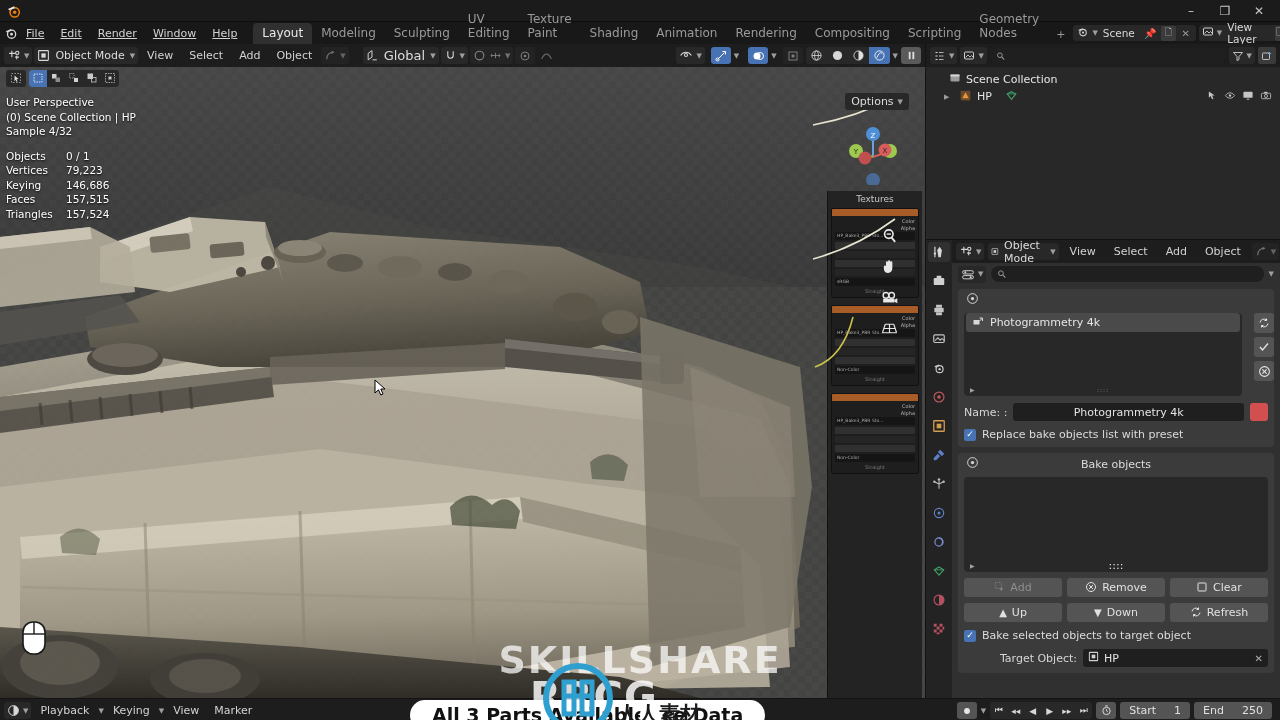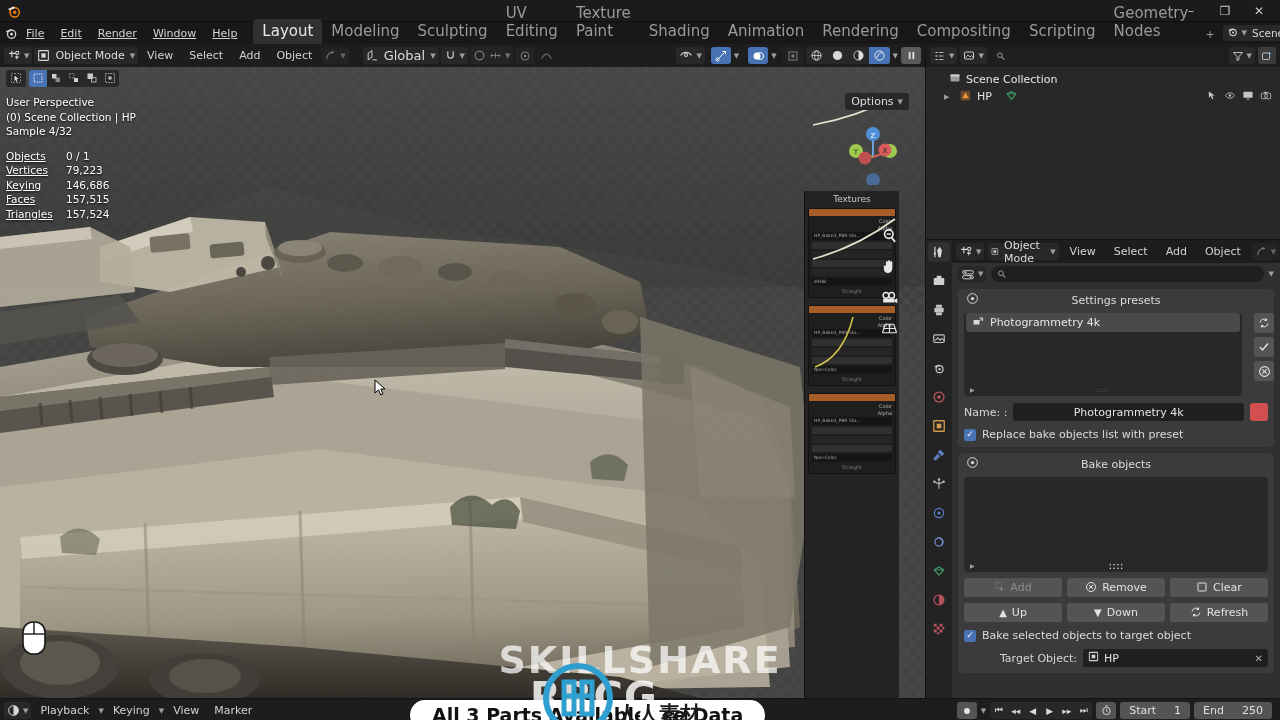--- a/index.html
+++ b/index.html
@@ -11,21 +11,21 @@
   #titlebar .blendlogo { width:16px;height:16px;margin:0 6px 0 2px; flex:none;}
   #titlebar .ttext { font-size:10.5px; color:#d6d6d6; white-space:nowrap; overflow:hidden;}
   #winbtns { margin-left:auto; display:flex; }
   #winbtns div { width:34px;height:22px;display:flex;align-items:center;justify-content:center;color:#c9c9c9;font-size:12px; }
 
   
   #topbar { height:22px; background:#181818; display:flex; align-items:center; padding:0 4px; gap:0; }
   .tb-icon { width:20px;height:18px;display:flex;align-items:center;justify-content:center;}
   .menu-item { padding:2px 8px; font-size:11px; color:#d2d2d2; border-radius:3px;text-decoration:underline; }
   .ws-tabs { display:flex; align-items:flex-end; height:22px; margin-left:8px; }
-  .ws-tab { padding:3px 9px 4px; font-size:15px; color:#9a9a9a; border-radius:4px 4px 0 0; }
+  .ws-tab { padding:3px 9px 4px; font-size:12px; color:#9a9a9a; border-radius:4px 4px 0 0; }
   .ws-tab.active { background:#303030; color:#e8e8e8; }
   .ws-plus { padding:3px 8px; color:#9a9a9a; }
   #scene-block { margin-left:auto; display:flex; align-items:center; gap:3px; padding-right:4px;}
   .id-field { display:flex;align-items:center;height:16px;background:#282828;border-radius:3px;padding:0 3px;gap:3px;}
   .id-field .lbl{font-size:10.5px;color:#d8d8d8;padding:0 6px 0 2px;}
   .mini-btn { width:15px;height:15px;display:flex;align-items:center;justify-content:center;background:#3b3b3b;border-radius:2px;font-size:9px;color:#cfcfcf;}
   .mini-flat { width:14px;height:15px;display:flex;align-items:center;justify-content:center;font-size:10px;color:#9b9b9b;}
 
   
   #main { display:flex; height:654px; width:1280px; }
@@ -43,31 +43,31 @@
   .sqgroup > div { width:21px;height:17px;display:flex;align-items:center;justify-content:center;}
   .sqgroup > div.on { background:#4772b3; }
   .selgroup { display:flex;background:#282828;border-radius:3px;overflow:hidden;}
   .selgroup > div { width:18px;height:17px;display:flex;align-items:center;justify-content:center;}
   .selgroup > div.on { background:#4772b3; }
 
   #vp-canvas { position:absolute;top:23px;left:0;right:0;bottom:0; }
   #tankimg { position:absolute; inset:0; }
   #stats { position:absolute; left:6px; top:28px; z-index:5; font-size:10.5px; color:#fff; text-shadow:0 1px 2px rgba(0,0,0,.9); line-height:14.5px;}
   #stats .row { display:flex; }
-  #stats .k { width:60px;text-decoration:underline; }
+  #stats .k { width:60px; }
   #stats .grp2 { margin-top:10px; }
   #options-btn { position:absolute; right:16px; top:26px; z-index:7; display:flex;align-items:center;height:17px;background:#282828;border-radius:3px;padding:0 6px;gap:4px;margin-left:8px;}
   #gizmo { position:absolute; right:22px; top:58px; z-index:6; width:60px;height:60px; }
   #navbtns { position:absolute; right:26px; top:158px; z-index:6; display:flex; flex-direction:column; gap:11px; align-items:center;}
   #navbtns .nb { width:20px;height:20px;display:flex;align-items:center;justify-content:center;color:#e2e2e2;font-size:14px;text-shadow:0 1px 2px #000;}
   #cursor-arrow { position:absolute; left:374px; top:312px; z-index:8; }
   #mouse-hint { position:absolute; left:20px; bottom:42px; z-index:8; }
 
   
-  #nodepanel { position:absolute; right:26px; top:124px; width:95px; height:525px; background:#232323; border-left:1px solid #131313; z-index:5; overflow:hidden; }
+  #nodepanel { position:absolute; right:3px; top:124px; width:95px; height:525px; background:#232323; border-left:1px solid #131313; z-index:5; overflow:hidden; }
   .nptitle { text-align:center;font-size:9px;color:#c8c8c8;padding:3px 0 4px;}
   .node { margin:0 3px 7px; background:#1e1e1e; border:1px solid #111; border-radius:2px; overflow:hidden; }
   .node .nhead { background:#a85c27; height:7px; }
   .node .nbody { padding:2px 3px; }
   .node .nrow { height:7px; background:#303030; border-radius:1px; margin-bottom:2px; }
   .node .nrow.dark { background:#252525; }
   .node .nsock { text-align:right; font-size:5px; color:#b8b8b8; line-height:7px; }
   .node .nfield { background:#151515; height:8px; border-radius:1px; margin-bottom:2px; font-size:4.5px; color:#a8a8a8; padding-left:2px; line-height:8px;}
 
   
@@ -899,21 +899,20 @@
         <div id="props-body">
 
           <div class="panel">
             <div class="panel-head">
               <span>
                 <svg width="13" height="13" viewBox="0 0 24 24">
                     <circle cx="12" cy="12" r="9" fill="none" stroke="#d8d8d8" stroke-width="1.8"></circle>
                     <circle cx="12" cy="12" r="3" fill="#d8d8d8"></circle>
                   </svg>
               </span>
-              <span class="ptitle">Settings presets</span>
             </div>
             <div style="position:relative;margin-right:26px">
               <div class="uilist">
                 <div class="lrow sel">
                   <span>
                     <svg width="12" height="12" viewBox="0 0 24 24">
                         <rect x="3" y="10" width="12" height="9" rx="1" fill="#d8d8d8"></rect>
                         <path d="M15 6h6v6" fill="none" stroke="#d8d8d8" stroke-width="2"></path>
                         <path d="M21 6l-6 6" stroke="#d8d8d8" stroke-width="2"></path>
                       </svg>

